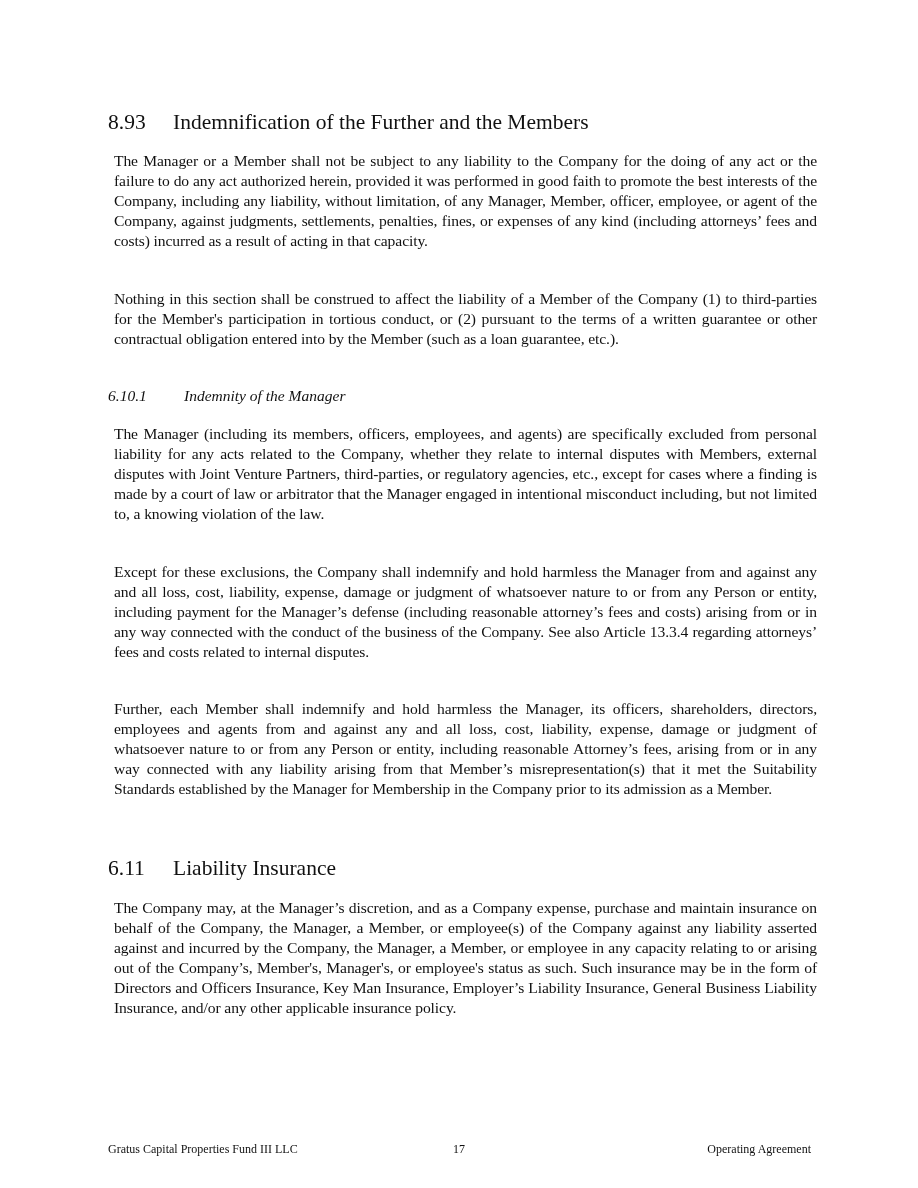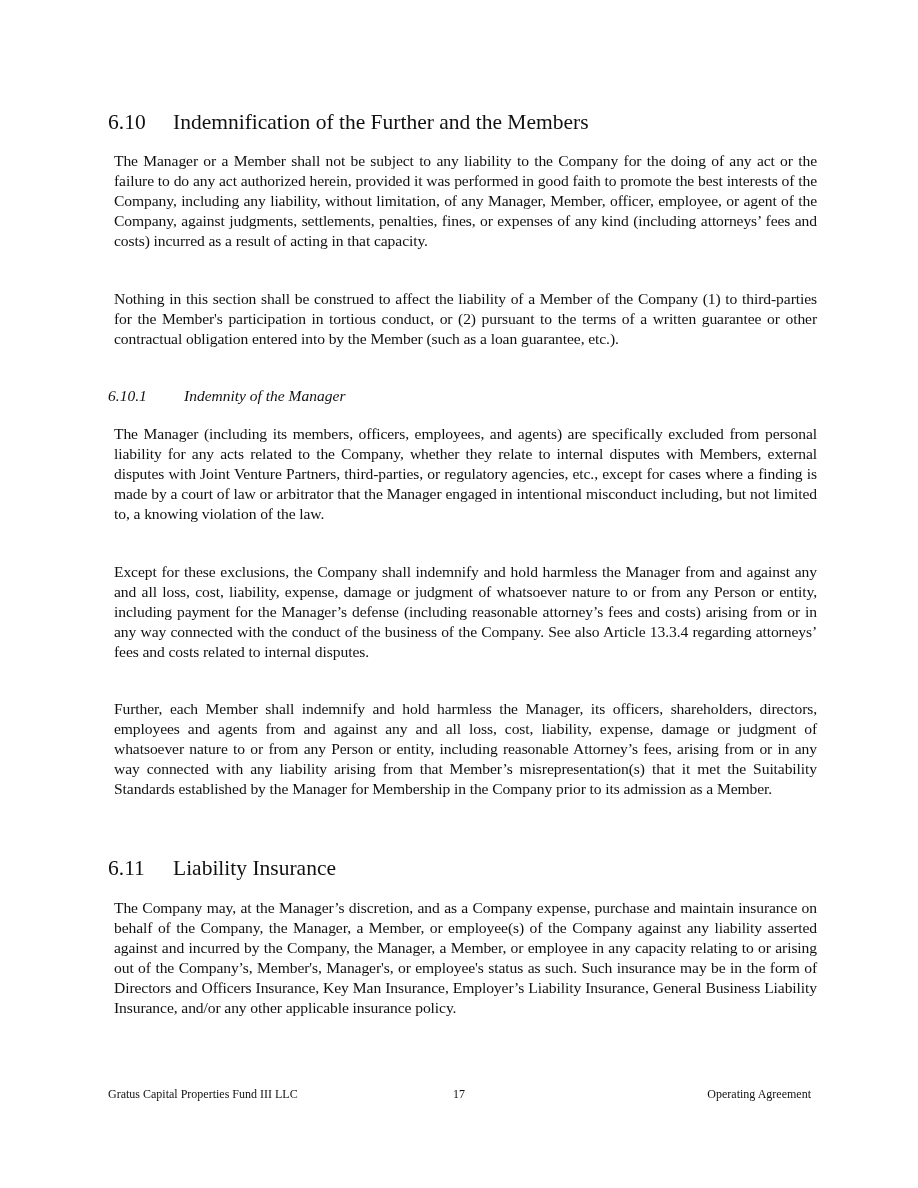--- a/index.html
+++ b/index.html
@@ -4,33 +4,33 @@
 <style>
   html, body { margin: 0; padding: 0; background: #ffffff; }
   body { width: 918px; height: 1188px; position: relative; overflow: hidden;
          font-family: "Liberation Serif", "DejaVu Serif", serif; color: #111; }
   .page { position: absolute; left: 108px; top: 0; width: 703px; }
   h2 { position: absolute; left: 0; margin: 0; font-weight: normal; font-size: 21.5px; line-height: 24px; white-space: nowrap; }
   h2 .num { display: inline-block; width: 65px; }
   h3 { position: absolute; left: 0; margin: 0; font-weight: normal; font-style: italic; font-size: 15.5px; line-height: 20px; white-space: nowrap; }
   h3 .num { display: inline-block; width: 76px; font-style: italic; }
   p { position: absolute; left: 6px; width: 703px; margin: 0; font-size: 15.6px; line-height: 19.9px; text-align: justify; letter-spacing: -0.1px; }
-  .footer { position: absolute; top: 1087px; left: 108px; width: 703px; height: 16px; font-size: 12px; }
+  .footer { position: absolute; top: 1142px; left: 108px; width: 703px; height: 16px; font-size: 12px; }
   .footer span { position: absolute; top: 0; white-space: nowrap; }
   .f-left { left: 0; }
   .f-center { left: 345px; }
   .f-right { right: 0; }
 </style>
 </head>
 <body>
 
 <div class="page">
 
   <h2 style="top:110px;">
-    <span class="num">6.10</span><span>Indemnification of the Further and the Members</span>
+    <span class="num">8.93</span><span>Indemnification of the Further and the Members</span>
   </h2>
 
   <p style="top:151px;">The Manager or a Member shall not be subject to any liability to the Company for the doing of any act or the failure to do any act authorized herein, provided it was performed in good faith to promote the best interests of the Company, including any liability, without limitation, of any Manager, Member, officer, employee, or agent of the Company, against judgments, settlements, penalties, fines, or expenses of any kind (including attorneys’ fees and costs) incurred as a result of acting in that capacity.</p>
   <p style="top:289px;">Nothing in this section shall be construed to affect the liability of a Member of the Company (1) to third-parties for the Member's participation in tortious conduct, or (2) pursuant to the terms of a written guarantee or other contractual obligation entered into by the Member (such as a loan guarantee, etc.).</p>
 
   <h3 style="top:386px;">
     <span class="num">6.10.1</span><span>Indemnity of the Manager</span>
   </h3>
 
   <p style="top:424px;">The Manager (including its members, officers, employees, and agents) are specifically excluded from personal liability for any acts related to the Company, whether they relate to internal disputes with Members, external disputes with Joint Venture Partners, third-parties, or regulatory agencies, etc., except for cases where a finding is made by a court of law or arbitrator that the Manager engaged in intentional misconduct including, but not limited to, a knowing violation of the law.</p>

